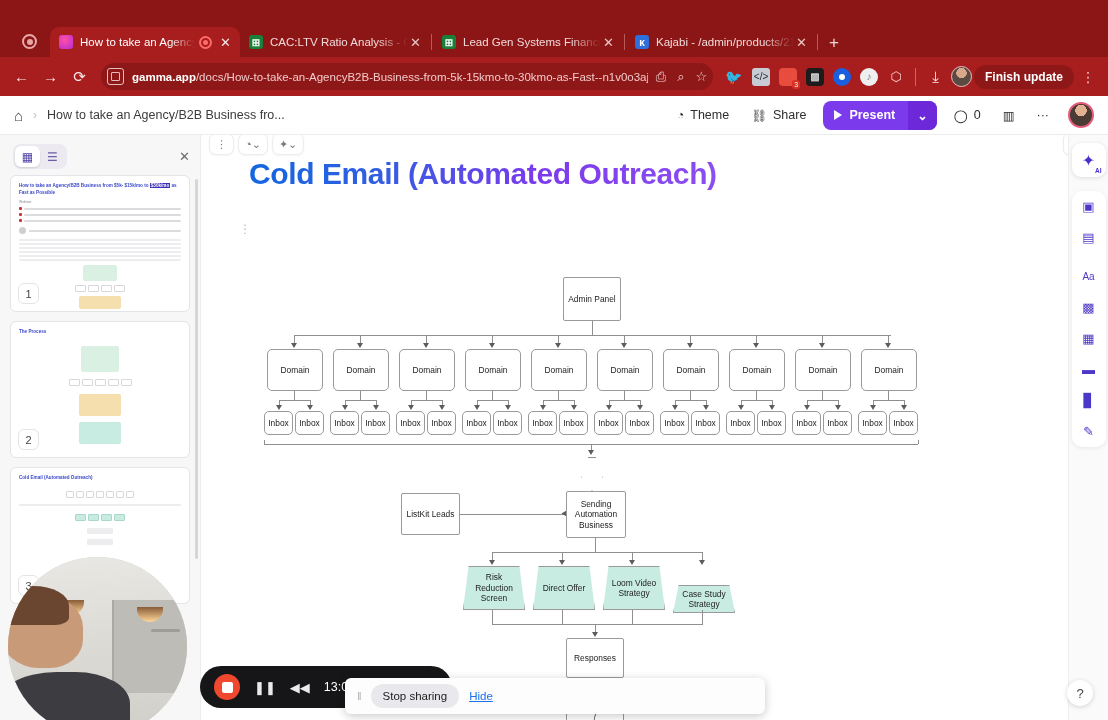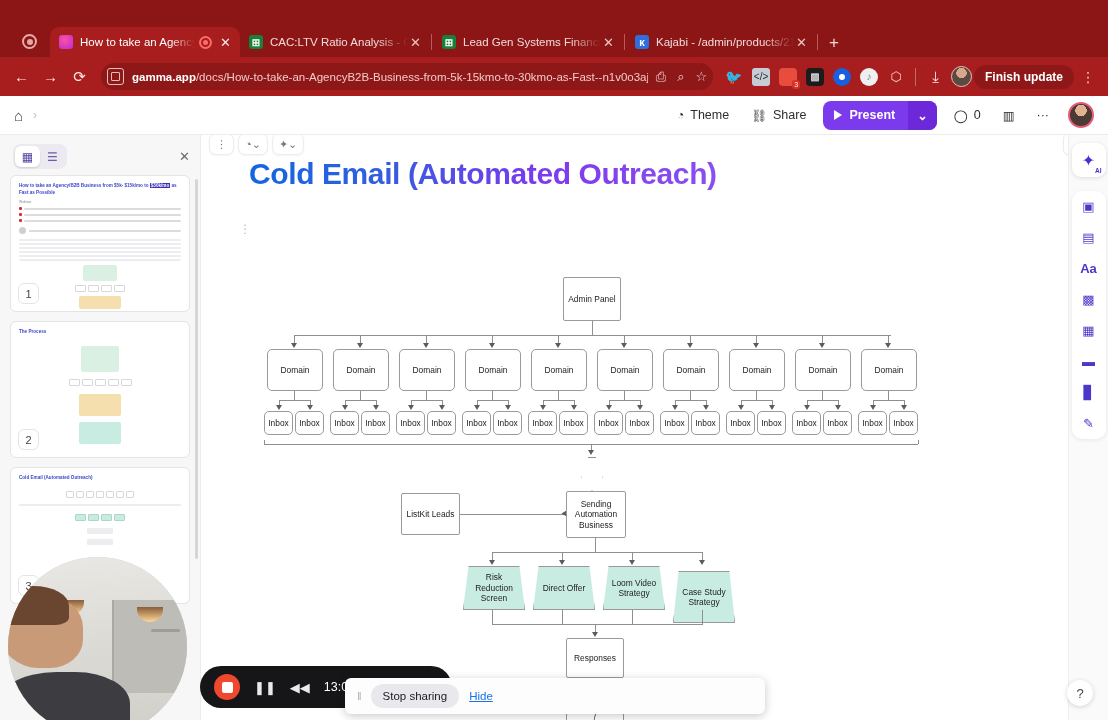--- a/index.html
+++ b/index.html
@@ -386,20 +386,21 @@
     <div class="tb-sep"></div>
     <div class="nav-btn">⤓</div>
     <div class="avatar-sm"></div>
     <div class="finish-update">Finish update</div>
     <div class="kebab-v">⋮</div>
   </div>
 
   <div class="app-header">
     <span class="home-icon">⌂</span>
     <span class="bc-sep">›</span>
+    <span class="bc-title">How to take an Agency/B2B Business fro...</span>
 
     <div class="hdr-right">
       <div class="hdr-btn">
         <span>◔</span>
         <span>Theme</span>
       </div>
       <div class="hdr-btn">
         <span>⛓</span>
         <span>Share</span>
       </div>
@@ -685,21 +686,21 @@
         <div class="dg-line" style="left:431px; top:317px; width:1px; height:9px;"></div>
         <div class="dg-line" style="left:501px; top:317px; width:1px; height:9px;"></div>
         <div class="dg-arrow" style="left:288px; top:325px;"></div>
         <div class="dg-arrow" style="left:358px; top:325px;"></div>
         <div class="dg-arrow" style="left:428px; top:325px;"></div>
         <div class="dg-arrow" style="left:498px; top:325px;"></div>
 
         <div class="trapezoid" style="left:262px; top:331px; width:62px; height:44px; padding:0 5px;">Risk Reduction Screen</div>
         <div class="trapezoid" style="left:332px; top:331px; width:62px; height:44px; padding:0 5px;">Direct Offer</div>
         <div class="trapezoid" style="left:402px; top:331px; width:62px; height:44px; padding:0 5px;">Loom Video Strategy</div>
-        <div class="trapezoid" style="left:472px; top:336px; width:62px; height:52px; padding:0 5px;text-align:center;">Case Study Strategy</div>
+        <div class="trapezoid" style="left:472px; top:350px; width:62px; height:28px; padding:0 5px;text-align:center;">Case Study Strategy</div>
 
         <div class="dg-line" style="left:291px; top:375px; width:1px; height:14px;"></div>
         <div class="dg-line" style="left:361px; top:375px; width:1px; height:14px;"></div>
         <div class="dg-line" style="left:431px; top:375px; width:1px; height:14px;"></div>
         <div class="dg-line" style="left:501px; top:375px; width:1px; height:14px;"></div>
         <div class="dg-line" style="left:291px; top:389px; width:211px; height:1px;"></div>
         <div class="dg-line" style="left:394px; top:389px; width:1px; height:9px;"></div>
         <div class="dg-arrow" style="left:391px; top:397px;"></div>
 
         <div class="dg-node" style="left:365px; top:403px; width:58px; height:40px;">Responses</div>
@@ -707,21 +708,21 @@
         <div class="dg-arrow" style="left:391px; top:455px;"></div>
         <div class="dg-node" style="left:365px; top:461px; width:58px; height:42px; align-items:flex-start; padding-top:4px;">Inbox Manager /</div>
 
       </div>
 
       <div class="rail">
         <div class="rail-ai">✦<span class="ai-lbl">AI</span></div>
         <div class="rail-card">
           <span class="rail-ic">▣</span>
           <span class="rail-ic">▤</span>
-          <span class="rail-ic" style="font-size:13px;font-weight:bold;">Aa</span>
+          <span class="rail-ic" style="font-size:10px;font-weight:normal;margin-top:8px;">Aa</span>
           <span class="rail-ic">▩</span>
           <span class="rail-ic">▦</span>
           <span class="rail-ic">▬</span>
           <span class="rail-ic">▊</span>
           <span class="rail-ic">✎</span>
         </div>
       </div>
 
       <div class="help-fab">?</div>
     </div>

